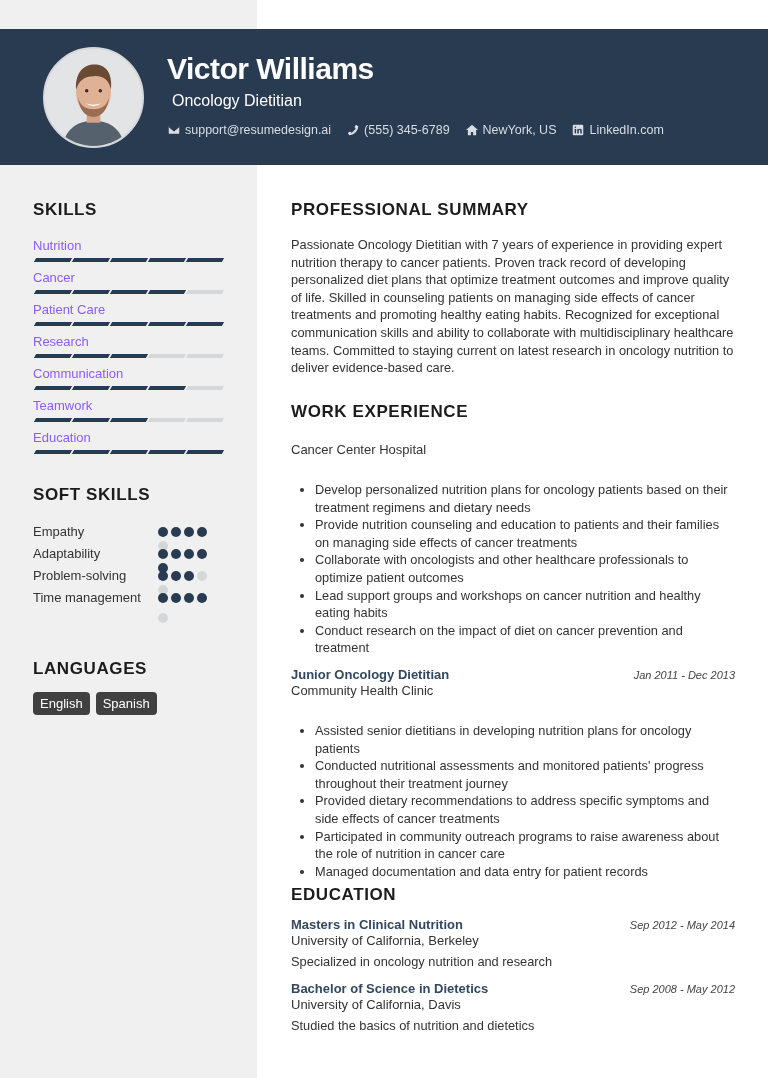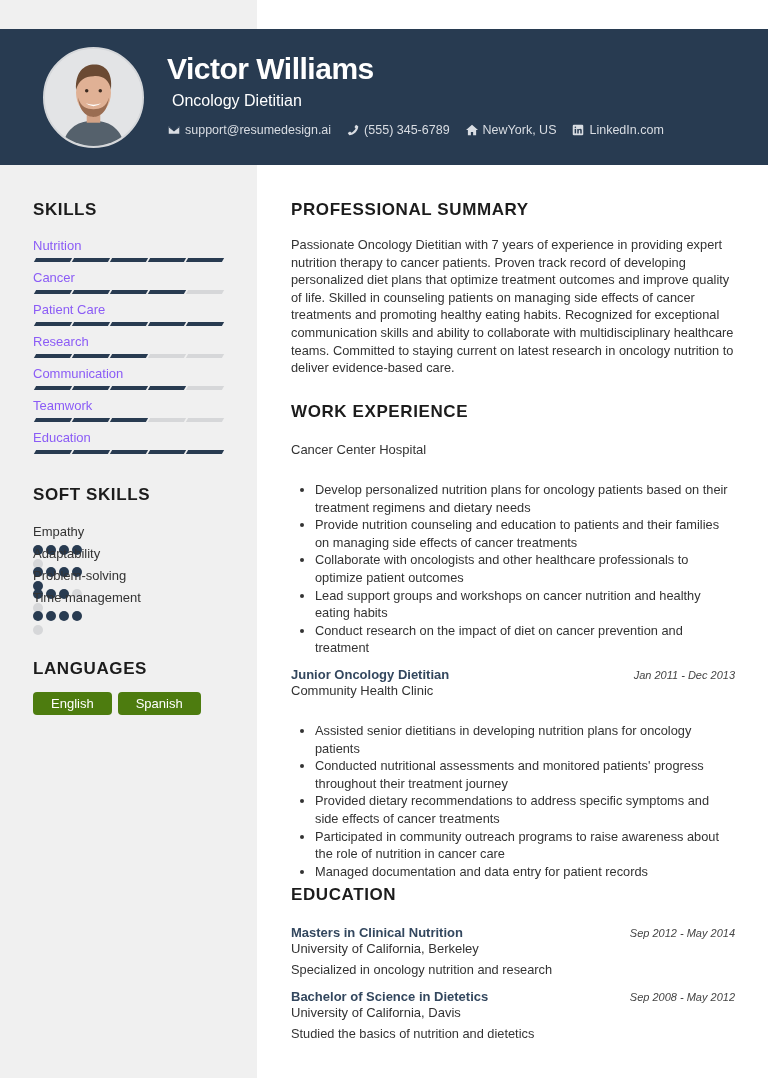--- a/index.html
+++ b/index.html
@@ -20,29 +20,29 @@
 
   .side-section-title { position: absolute; left: 33px; font-size: 17px; font-weight: bold; letter-spacing: 0.6px; color: #1c1c1c; }
   .skills { position: absolute; left: 33px; top: 238px; width: 190px; }
   .skill { height: 32px; }
   .skill-label { font-size: 13px; color: #8b5cf6; line-height: 16px; }
   .bar { display: flex; gap: 2px; margin-top: 4px; margin-left: 2px; }
   .seg { width: 36px; height: 4px; background: #283b51; transform: skewX(-30deg); }
   .seg.off { background: #d6d7d9; }
 
   .soft { position: absolute; left: 33px; top: 523px; width: 190px; }
-  .soft-row { display: flex; position: relative; height: 22px; flex-direction: column; }
+  .soft-row { display: flex; position: relative; height: 22px; }
   .soft-row.tall { height: 40px; }
   .soft-label { width: 125px; font-size: 13px; line-height: 18px; color: #333; }
   .dots { width: 55px; display: flex; flex-wrap: wrap; gap: 4px 3px; padding-top: 4px; }
   .dot { width: 10px; height: 10px; border-radius: 50%; background: #283b51; }
   .dot.off { background: #d6d7d9; }
 
   .langs { position: absolute; left: 33px; top: 692px; display: flex; gap: 6px; }
-  .lang { background: #4d7c0f; color: #ffffff; font-size: 13px; padding: 3px 18px; border-radius: 4px; height: 23px; line-height: 17px; }
+  .lang { background: #404040; color: #ffffff; font-size: 13px; padding: 3px 7px; border-radius: 4px; height: 23px; line-height: 17px; }
 
   .main { position: absolute; left: 291px; width: 444px; }
   .main-title { font-size: 17px; font-weight: bold; letter-spacing: 0.6px; color: #1c1c1c; }
   .summary { font-size: 12.8px; line-height: 17.6px; color: #333; }
   .entry-head { display: flex; justify-content: space-between; align-items: baseline; }
   .entry-role { font-size: 13px; font-weight: bold; color: #33475e; }
   .entry-date { font-size: 11px; font-style: italic; color: #444; }
   .entry-org { font-size: 13px; color: #333; margin-top: 1px; }
   ul.bullets { margin-top: 24px; padding-left: 24px; font-size: 12.8px; line-height: 17.6px; color: #333; }
   ul.bullets li { margin-bottom: 0; }
@@ -255,21 +255,21 @@
       <li>Provided dietary recommendations to address specific symptoms and side effects of cancer treatments</li>
       <li>Participated in community outreach programs to raise awareness about the role of nutrition in cancer care</li>
       <li>Managed documentation and data entry for patient records</li>
     </ul>
   </div>
 </div>
 
 <div class="main" style="top:885px;">
   <div class="main-title">EDUCATION</div>
 
-  <div style="margin-top:20px;">
+  <div style="margin-top:12px;">
     <div class="entry-head">
       <span class="entry-role">Masters in Clinical Nutrition</span>
       <span class="entry-date">Sep 2012 - May 2014</span>
     </div>
     <div class="entry-org">University of California, Berkeley</div>
     <div class="edu-desc">Specialized in oncology nutrition and research</div>
   </div>
 
   <div style="margin-top:12px;">
     <div class="entry-head">

